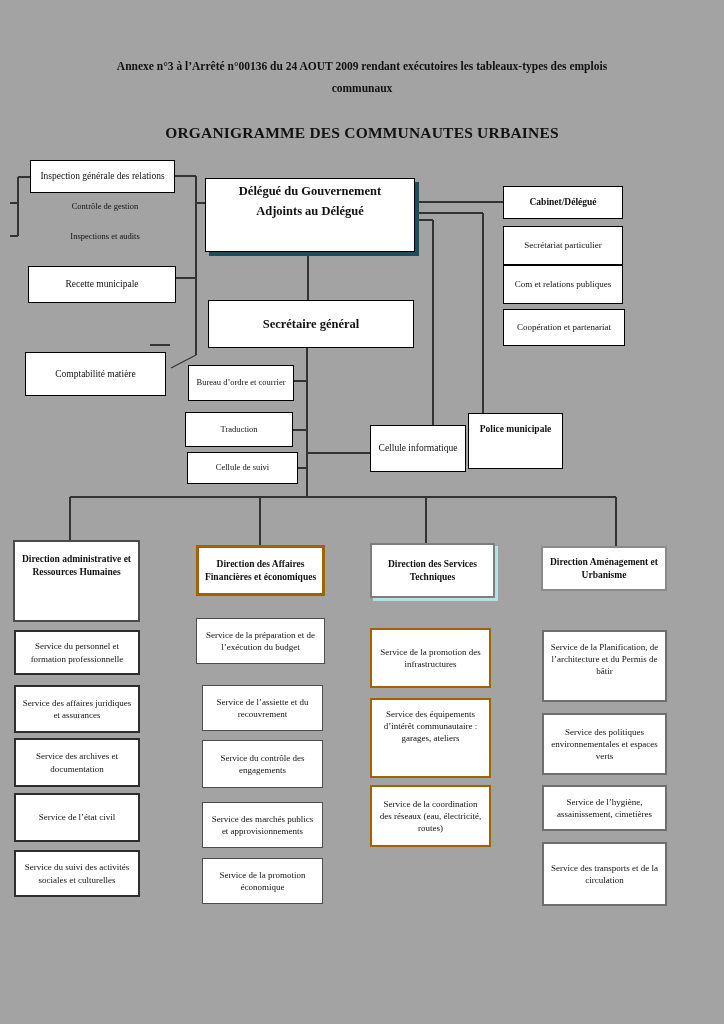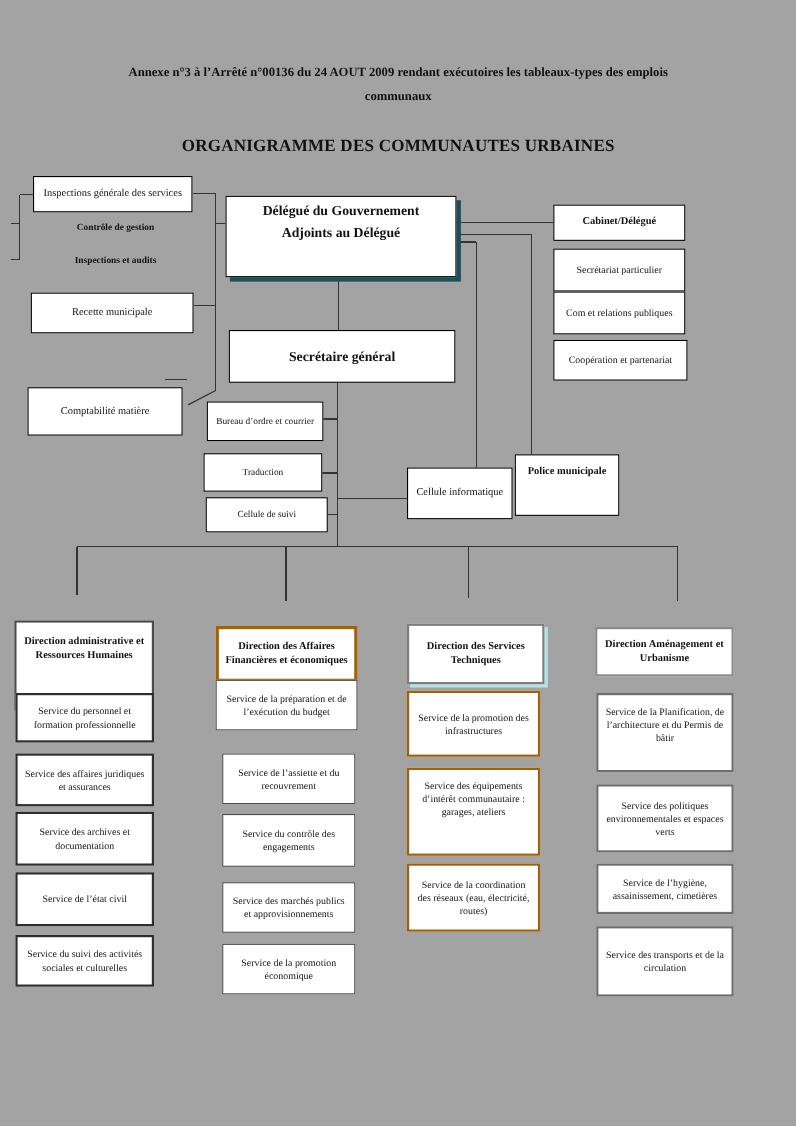--- a/index.html
+++ b/index.html
@@ -24,23 +24,23 @@
   .box{position:absolute;background:#fff;border:1px solid #000;
        display:flex;align-items:center;justify-content:center;
        text-align:center;font-size:9px;line-height:1.35;padding:2px 5px;}
   .bold{font-weight:bold;}
 
   .box.delegue{font-size:12.5px;line-height:1.6;font-weight:bold;
        box-shadow:4px 4px 0 0 var(--shadow-dark-teal);}
   .box.sg{font-size:12.5px;font-weight:bold;}
   .box.cabinet{font-weight:bold;font-size:9.5px;}
   .box.small{font-size:8.5px;}
-  .freetext{position:absolute;text-align:center;font-size:8.5px;font-weight:bold;}
+  .freetext{position:absolute;text-align:center;font-size:8.5px;}
 
-  .box.dir{font-weight:bold;font-size:9.5px;margin-top:24px;}
+  .box.dir{font-weight:bold;font-size:9.5px;}
   .box.dir1{border:2px solid #4b4b4b;align-items:flex-start;padding-top:11px;}
   .box.dir2{border:3px solid #a16207;}
   .box.dir3{border:2px solid #7e7e7e;box-shadow:3px 3px 0 0 var(--shadow-pale-cyan);}
   .box.dir4{border:2px solid #8a8a8a;}
 
   .box.svc1{border:2px solid #2e2e2e;}
   .box.svc2{border:1px solid #4d4d4d;}
   .box.svc3{border:2px solid #a16207;}
   .box.svc4{border:2px solid #6e6e6e;}
 </style>
@@ -84,21 +84,21 @@
     <line x1="297" y1="468" x2="307" y2="468"></line>
     <line x1="307" y1="453" x2="371" y2="453"></line>
 
     <line x1="70" y1="497" x2="616" y2="497"></line>
     <line x1="70" y1="497" x2="70" y2="541"></line>
     <line x1="260" y1="497" x2="260" y2="546"></line>
     <line x1="426" y1="497" x2="426" y2="544"></line>
     <line x1="616" y1="497" x2="616" y2="546"></line>
   </svg>
 
-  <div class="box" style="left:30px;top:160px;width:145px;height:33px;font-size:9.5px;">Inspections générale des services</div>
+  <div class="box" style="left:30px;top:160px;width:145px;height:33px;font-size:9.5px;">Inspection générale des relations</div>
   <div class="freetext" style="left:30px;top:201px;width:150px;">Contrôle de gestion</div>
   <div class="freetext" style="left:30px;top:231px;width:150px;">Inspections et audits</div>
   <div class="box" style="left:28px;top:266px;width:148px;height:37px;font-size:9.5px;">Recette municipale</div>
 
   <div class="box delegue" style="left:205px;top:178px;width:210px;height:74px;align-items:flex-start;">
     <div>
       <div>Délégué du Gouvernement</div>
       <div>Adjoints au Délégué</div>
     </div>
   </div>

